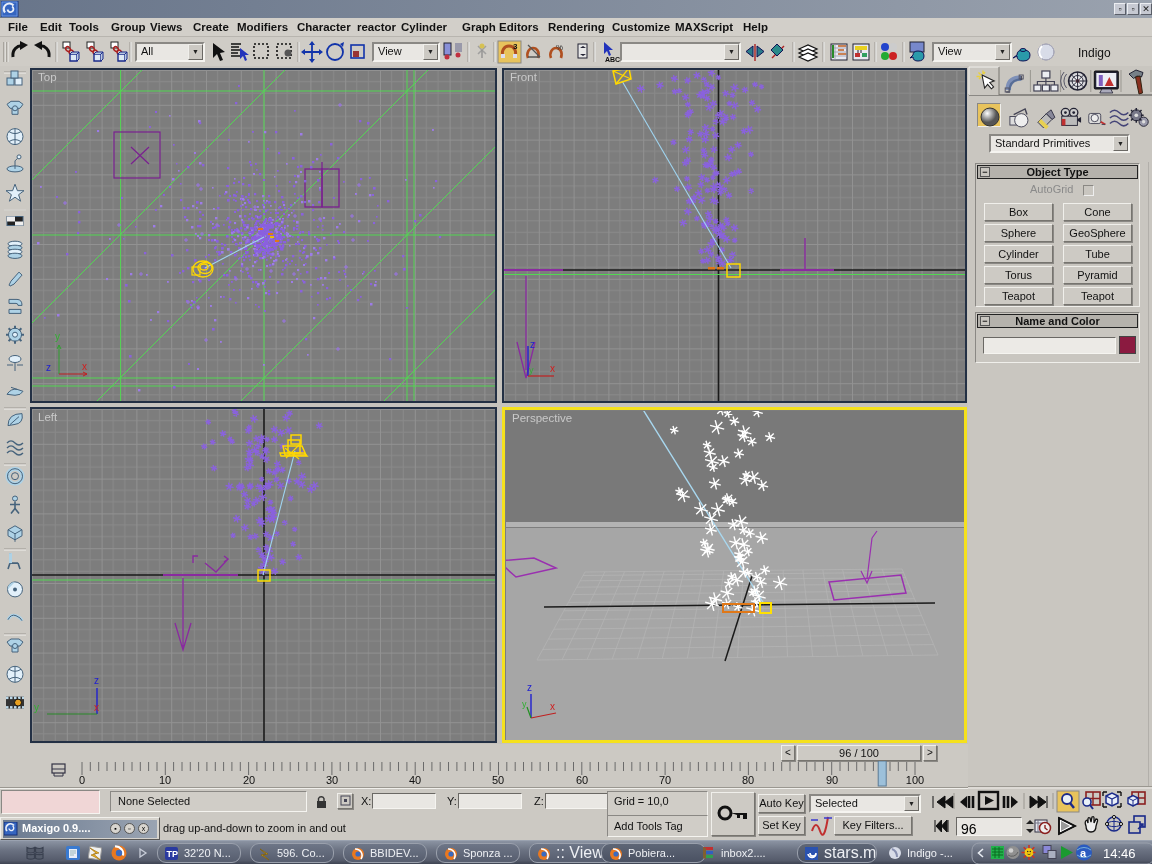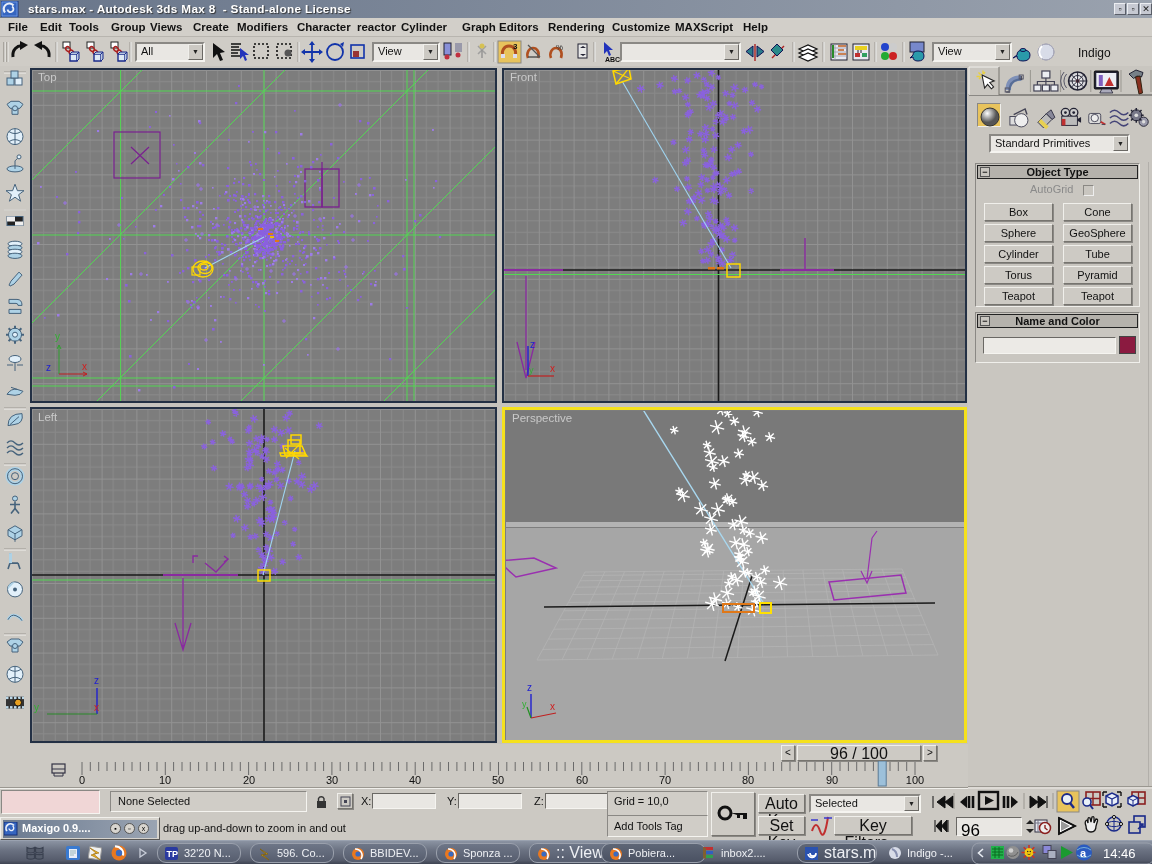--- a/index.html
+++ b/index.html
@@ -12,34 +12,33 @@
   background:#cfccc6; border-bottom:1px solid #9a9790; }
 .vpgap { position:absolute; background:#c6c3bd; }
 .vp { position:absolute; border:2px solid #233044; background:#7d7d7d; }
 .vplabel { position:absolute; color:#c9c9c9; font-size:11.5px; z-index:30; }
 .dd { background:#e9e7e3; border:2px solid; border-color:#8a8884 #f5f4f0 #f5f4f0 #8a8884; font-size:11px; color:#111; line-height:15px; }
 .ddbtn { position:absolute; right:0; top:0; bottom:0; width:15px; background:#ccc9c3; border:1px solid; border-color:#f0efeb #6a6864 #6a6864 #f0efeb; font-size:7px; text-align:center; line-height:14px; color:#222; }
 .rollhead { position:absolute; height:14px; background:#b5b2ac; border:1px solid #222; font-size:11px; font-weight:bold; color:#111; text-align:center; line-height:13px; }
 .minus { position:absolute; left:2px; top:1px; width:10px; height:10px; background:#c9c6c0; border:1px solid #555; font-size:9px; line-height:8px; text-align:center; }
 .mxbtn { position:absolute; height:18px; background:#cdcac4; border:1px solid; border-color:#f0efeb #76746f #76746f #f0efeb; box-shadow:1px 1px 0 #8a8884; font-size:11px; color:#111; text-align:center; line-height:16px; }
 .sunken { position:absolute; border:1px solid; border-color:#8a8884 #f5f4f0 #f5f4f0 #8a8884; background:#d0cdc7; }
-.sbtn { position:absolute; background:#cdcac4; border:1px solid; border-color:#f0efeb #76746f #76746f #f0efeb; box-shadow:1px 1px 0 #8a8884; font-size:16px; color:#111; text-align:center; }
+.sbtn { position:absolute; background:#cdcac4; border:1px solid; border-color:#f0efeb #76746f #76746f #f0efeb; box-shadow:1px 1px 0 #8a8884; font-size:11px; color:#111; text-align:center; }
 .lbl { position:absolute; font-size:11px; color:#111; }
 .wfield { position:absolute; background:#e9e7e3; border:1px solid; border-color:#6a6864 #f5f4f0 #f5f4f0 #6a6864; }
 </style></head>
 <body>
 
 <div class="titlebar">
   <svg width="18" height="16" style="position:absolute;left:1px;top:1px">
       <rect width="17" height="16" fill="#3565c0" stroke="#17307a"></rect>
       <rect x="1" y="1" width="15" height="14" fill="none" stroke="#6a95e0"></rect>
       <path d="M12.5 4.5A5 5 0 104 11.5" stroke="#e8eef8" stroke-width="2.2" fill="none"></path>
       <path d="M6.5 8.5a3 3 0 104.5-3" stroke="#e8eef8" stroke-width="1.8" fill="none"></path>
     </svg>
-  <span style="position:absolute;left:28px;top:2px;color:#fff;font-size:11.8px;font-weight:bold;letter-spacing:0.3px;text-shadow:1px 1px 1px #333">stars.max - Autodesk 3ds Max 8&nbsp; - Stand-alone License</span>
   <div style="position:absolute;right:26px;top:3px;width:12px;height:12px;background:#c6c9d2;border:1px solid;border-color:#eceef2 #5a5e68 #5a5e68 #eceef2;font-size:9px;line-height:10px;text-align:center;color:#222">▫</div>
   <div style="position:absolute;right:13px;top:3px;width:12px;height:12px;background:#c6c9d2;border:1px solid;border-color:#eceef2 #5a5e68 #5a5e68 #eceef2;font-size:9px;line-height:10px;text-align:center;color:#222">▫</div>
   <div style="position:absolute;right:0px;top:3px;width:12px;height:12px;background:#c6c9d2;border:1px solid;border-color:#eceef2 #5a5e68 #5a5e68 #eceef2;font-size:9px;line-height:11px;text-align:center;color:#222">✕</div>
 </div>
 
 <div class="menubar">
 <span style="left:8px">File</span>
     <span style="left:40px">Edit</span>
     <span style="left:69px">Tools</span>
     <span style="left:111px">Group</span>
@@ -1733,21 +1732,21 @@
     </svg></div>
 <div class="sbtn" style="left:758px;top:794px;width:47px;height:19px;line-height:17px">Auto Key</div>
 <div class="sbtn" style="left:758px;top:816px;width:47px;height:19px;line-height:17px">Set Key</div>
 <div class="dd" style="position:absolute;left:809px;top:794px;width:112px;height:19px"><span style="padding-left:4px">Selected</span><div class="ddbtn">▼</div></div>
 <svg width="26" height="22" style="position:absolute;left:808px;top:815px">
     <path d="M4 16q4-12 8 0t8-14" stroke="#c03030" stroke-width="2" fill="none"></path>
     <path d="M3 5h7M16 3h8" stroke="#3a3ad0" stroke-width="1.4"></path>
   </svg>
 <div class="sbtn" style="left:834px;top:816px;width:78px;height:19px;line-height:17px">Key Filters...</div>
 <div class="wfield" style="left:956px;top:817px;width:66px;height:19px">
-    <span style="position:absolute;left:4px;top:3px;font-size:17px">96</span>
+    <span style="position:absolute;left:4px;top:3px;font-size:14px">96</span>
   </div>
 <svg width="14" height="20" style="position:absolute;left:1023px;top:817px">
     <path d="M3 7l4-4l4 4z" fill="#222"></path>
     <path d="M3 12l4 4l4-4z" fill="#222"></path>
   </svg>
 <svg width="1152" height="52" style="position:absolute;left:0;top:788px">
     <g transform="translate(932,6)">
       <path d="M1 2v12M13 2L5 8l8 6zM21 2l-8 6l8 6z" fill="#111" stroke="#111" stroke-width="1"></path>
     </g>
     <g transform="translate(959,6)">

